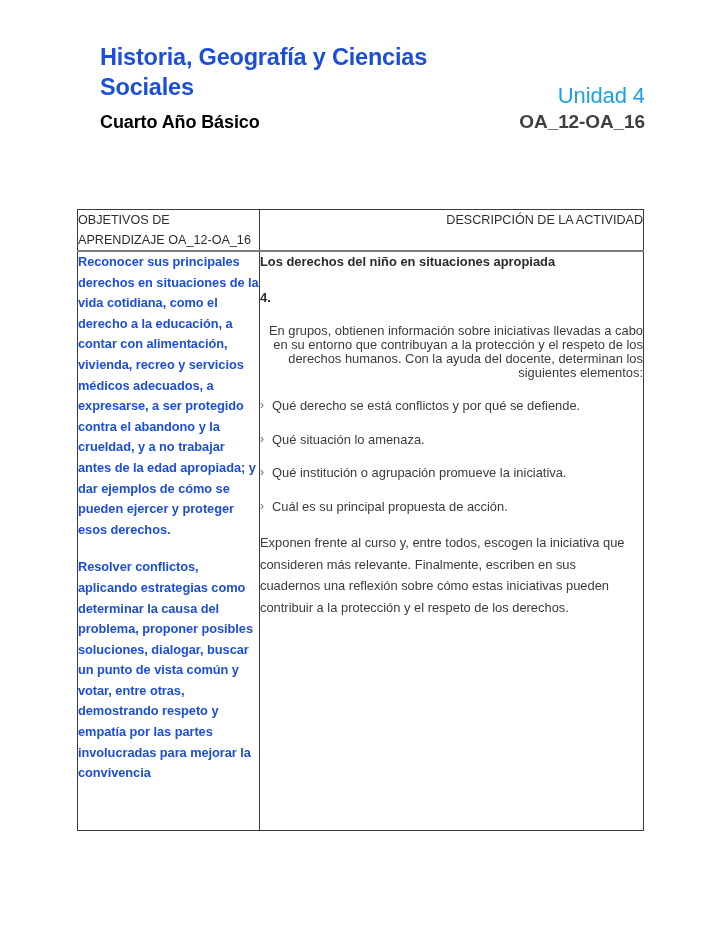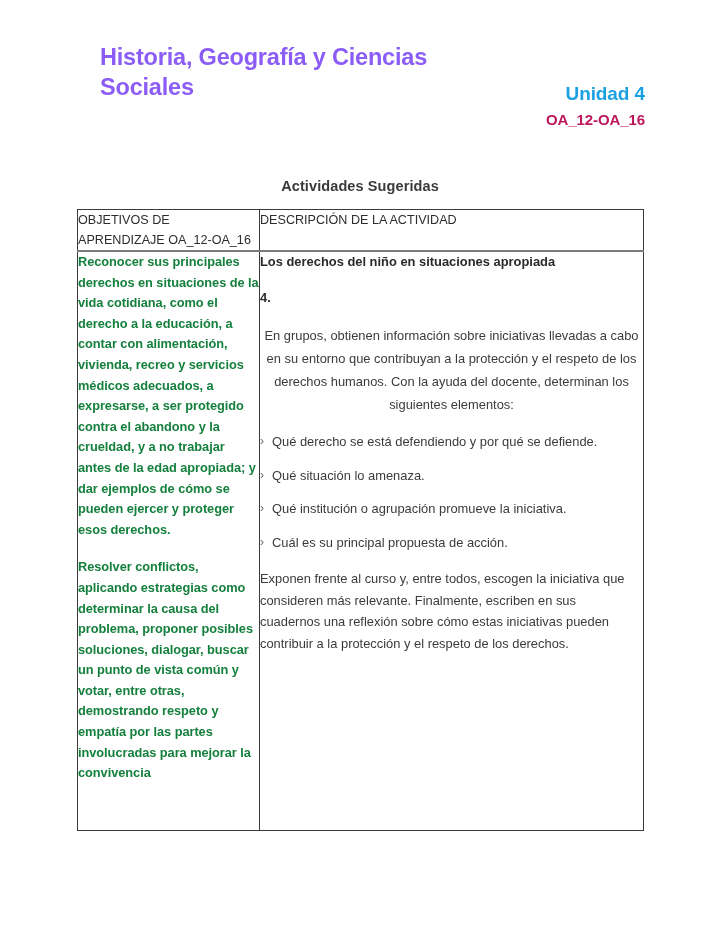--- a/index.html
+++ b/index.html
@@ -39,51 +39,51 @@
 
   .subject-title {
     position: absolute;
     left: 0;
     top: 0;
     width: 420px;
     font-size: 23.5px;
     font-weight: bold;
     line-height: 30px;
     letter-spacing: -0.2px;
-    color: #8b5cf6;
+    color: #1d4ed8;
   }
 
   .unit-label {
     position: absolute;
     right: 0;
     top: 41px;
-    font-size: 19px;
-    font-weight: bold;
+    font-size: 22px;
+    font-weight: normal;
     color: #1BA1E2;
     letter-spacing: -0.1px;
     text-align: right;
   }
 
   .grade-label {
     position: absolute;
     left: 0;
     top: 70px;
     font-size: 18px;
     font-weight: bold;
     color: #000000;
     letter-spacing: -0.1px;
   }
 
   .oa-label {
     position: absolute;
     right: 0;
     top: 69px;
-    font-size: 15px;
-    font-weight: bold;
-    color: #be185d;
+    font-size: 19px;
+    font-weight: bold;
+    color: #404040;
     letter-spacing: -0.1px;
   }
 
   
   .section-title {
     position: absolute;
     left: 0;
     top: 178px;
     width: 720px;
     text-align: center;
@@ -121,40 +121,40 @@
   }
 
   .head-left {
     text-align: left;
     font-size: 12.6px;
     line-height: 20px;
     color: #2d2d2d;
   }
 
   .head-right {
-    text-align: left;
+    text-align: right;
     font-size: 12.6px;
     line-height: 20px;
     color: #2d2d2d;
   }
 
   .body-left {
     padding: 10px 10px 10px 9px;
     height: 578px;
   }
 
   .body-right {
     padding: 10px 12px 10px 10px;
   }
 
   .oa-para {
     font-size: 12.8px;
     font-weight: bold;
     line-height: 20.6px;
-    color: #15803d;
+    color: #1d4ed8;
     margin: 0 0 17px 0;
     letter-spacing: -0.05px;
   }
   .oa-para:last-child { margin-bottom: 0; margin-top: 16px; }
 
   .act-heading {
     font-size: 12.9px;
     font-weight: bold;
     line-height: 19px;
     color: #2b2b2b;
@@ -164,24 +164,24 @@
   .act-number {
     font-size: 12.9px;
     font-weight: bold;
     line-height: 19px;
     color: #2b2b2b;
     margin: 0 0 17px 0;
   }
 
   .act-para {
     font-size: 12.9px;
-    line-height: 23px;
+    line-height: 14px;
     color: #3b3b3b;
     margin: 0 0 15px 0;
-    text-align: center;
+    text-align: right;
   }
 
   .act-bullets {
     list-style: none;
     margin: 0 0 15px 0;
     padding: 0;
   }
 
   .act-bullets li {
     font-size: 12.9px;
@@ -210,25 +210,25 @@
 </style>
 </head>
 <body>
 
 <div class="page">
 
   <div class="doc-header">
     <div class="hdr-line-1">
       <div class="subject-title">Historia, Geografía y Ciencias Sociales</div>
       <div class="unit-label">Unidad 4</div>
+      <div class="grade-label">Cuarto Año Básico</div>
       <div class="oa-label">OA_12-OA_16</div>
     </div>
   </div>
 
-  <div class="section-title">Actividades Sugeridas</div>
 
   <table class="activity-table">
     <colgroup>
       <col class="c-left">
       <col class="c-right">
     </colgroup>
     <thead>
       <tr>
         <th class="head-cell head-left">OBJETIVOS DE APRENDIZAJE OA_12-OA_16</th>
         <th class="head-cell head-right">DESCRIPCIÓN DE LA ACTIVIDAD</th>
@@ -245,21 +245,21 @@
         <td class="body-right">
           <p class="act-heading">Los derechos del niño en situaciones apropiada</p>
 
           <p class="act-number">4.</p>
 
           <p class="act-para">En grupos, obtienen información sobre iniciativas llevadas a cabo en su entorno que contribuyan a la protección y el respeto de los derechos humanos. Con la ayuda del docente, determinan los siguientes elementos:</p>
 
           <ul class="act-bullets">
             <li>
               <span class="bullet-mark">›</span>
-              <span>Qué derecho se está defendiendo y por qué se defiende.</span>
+              <span>Qué derecho se está conflictos y por qué se defiende.</span>
             </li>
             <li>
               <span class="bullet-mark">›</span>
               <span>Qué situación lo amenaza.</span>
             </li>
             <li>
               <span class="bullet-mark">›</span>
               <span>Qué institución o agrupación promueve la iniciativa.</span>
             </li>
             <li>

